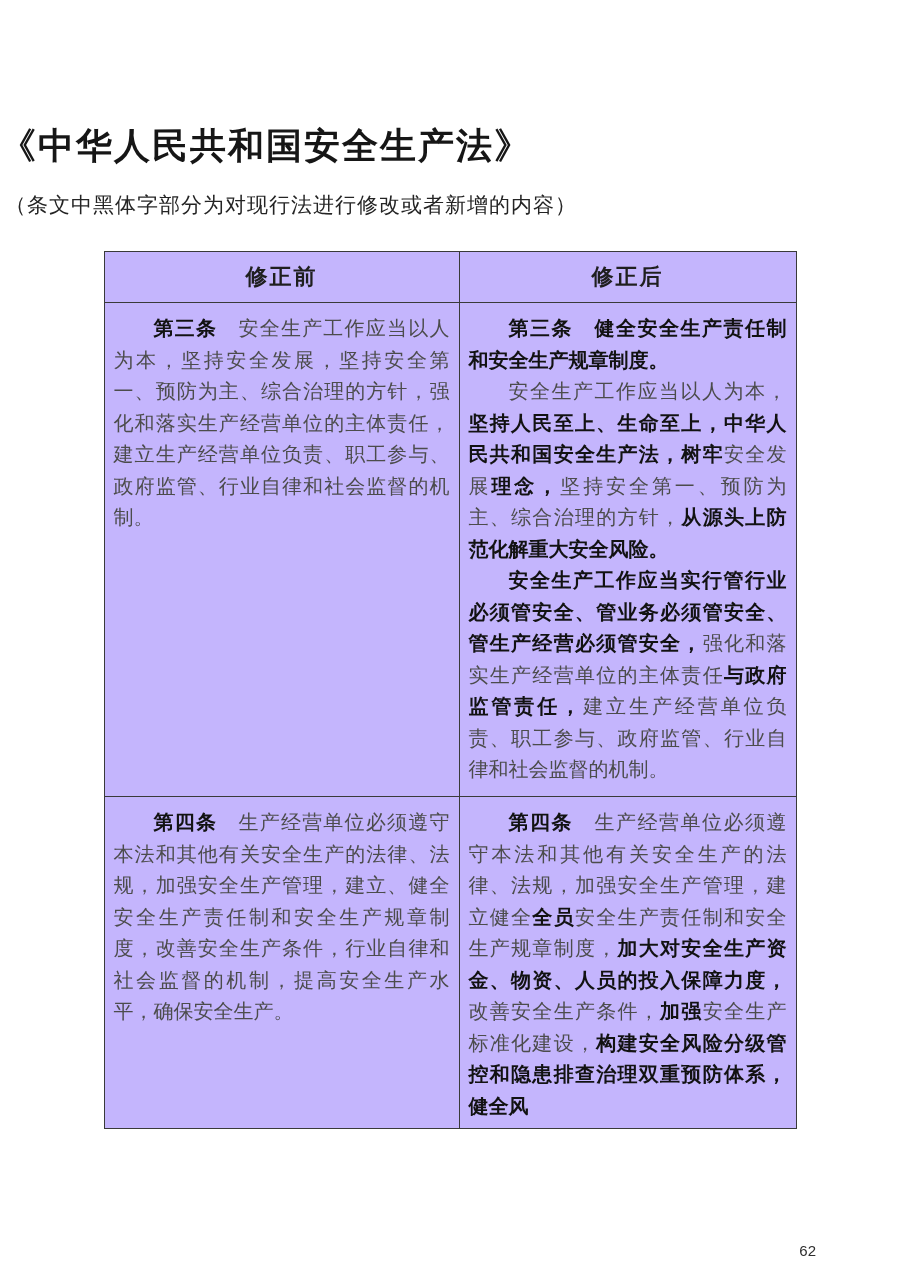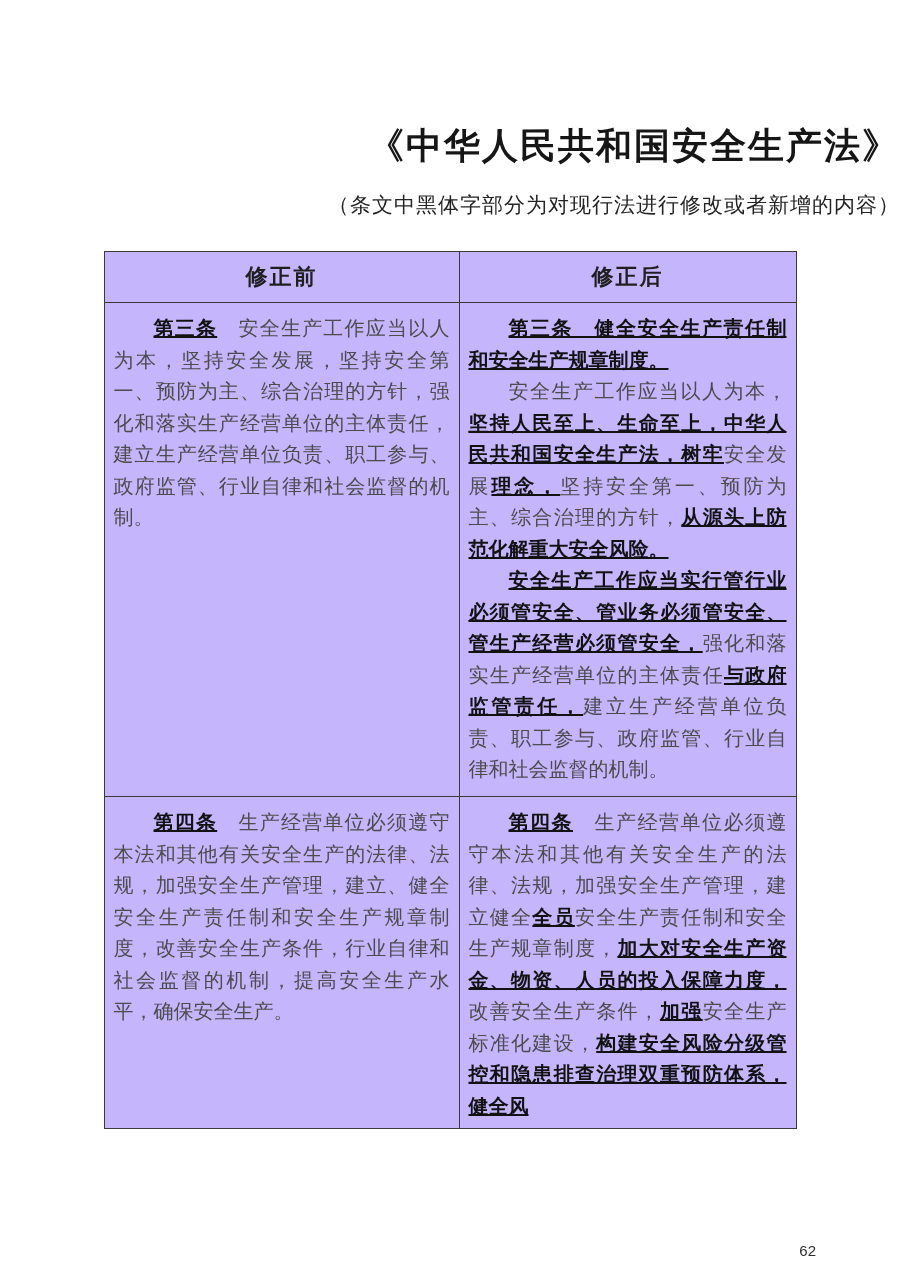--- a/index.html
+++ b/index.html
@@ -12,41 +12,41 @@
     position: relative;
     width: 900px;
     height: 1273px;
     margin: 0 auto;
     background: #ffffff;
     overflow: hidden;
     color: #1a1a1a;
   }
   .doc-title {
     margin: 122px 0 0 0;
-    text-align: right;
+    text-align: left;
     font-size: 36px;
     line-height: 48px;
     font-weight: 700;
     letter-spacing: 2px;
     color: #161616;
     font-family: "Liberation Serif", serif;
   }
   .doc-subtitle {
     margin: 22px 0 0 0;
     text-align: center;
     font-size: 34px;
     line-height: 48px;
     font-weight: 700;
     letter-spacing: 3px;
     color: #161616;
     font-family: "Liberation Serif", serif;
   }
   .doc-note {
     margin: 20px 0 0 5px;
-    text-align: right;
+    text-align: left;
     font-size: 21px;
     line-height: 30px;
     letter-spacing: 1px;
     color: #242424;
   }
   table.cmp {
     width: 692px;
     margin: 31px auto 8px auto;
     border-collapse: collapse;
     table-layout: fixed;
@@ -81,21 +81,20 @@
   }
   .run-song {
     font-family: "Liberation Serif", serif;
     font-weight: 400;
     color: #4c4c4c;
   }
   .run-hei {
     font-family: "Liberation Sans", sans-serif;
     font-weight: 700;
     color: #121212;
-    text-decoration: underline;
   }
   .page-number {
     position: absolute;
     top: 1242px;
     right: 84px;
     font-family: "Liberation Sans", sans-serif;
     font-size: 15px;
     color: #2e2e2e;
   }
 </style>

